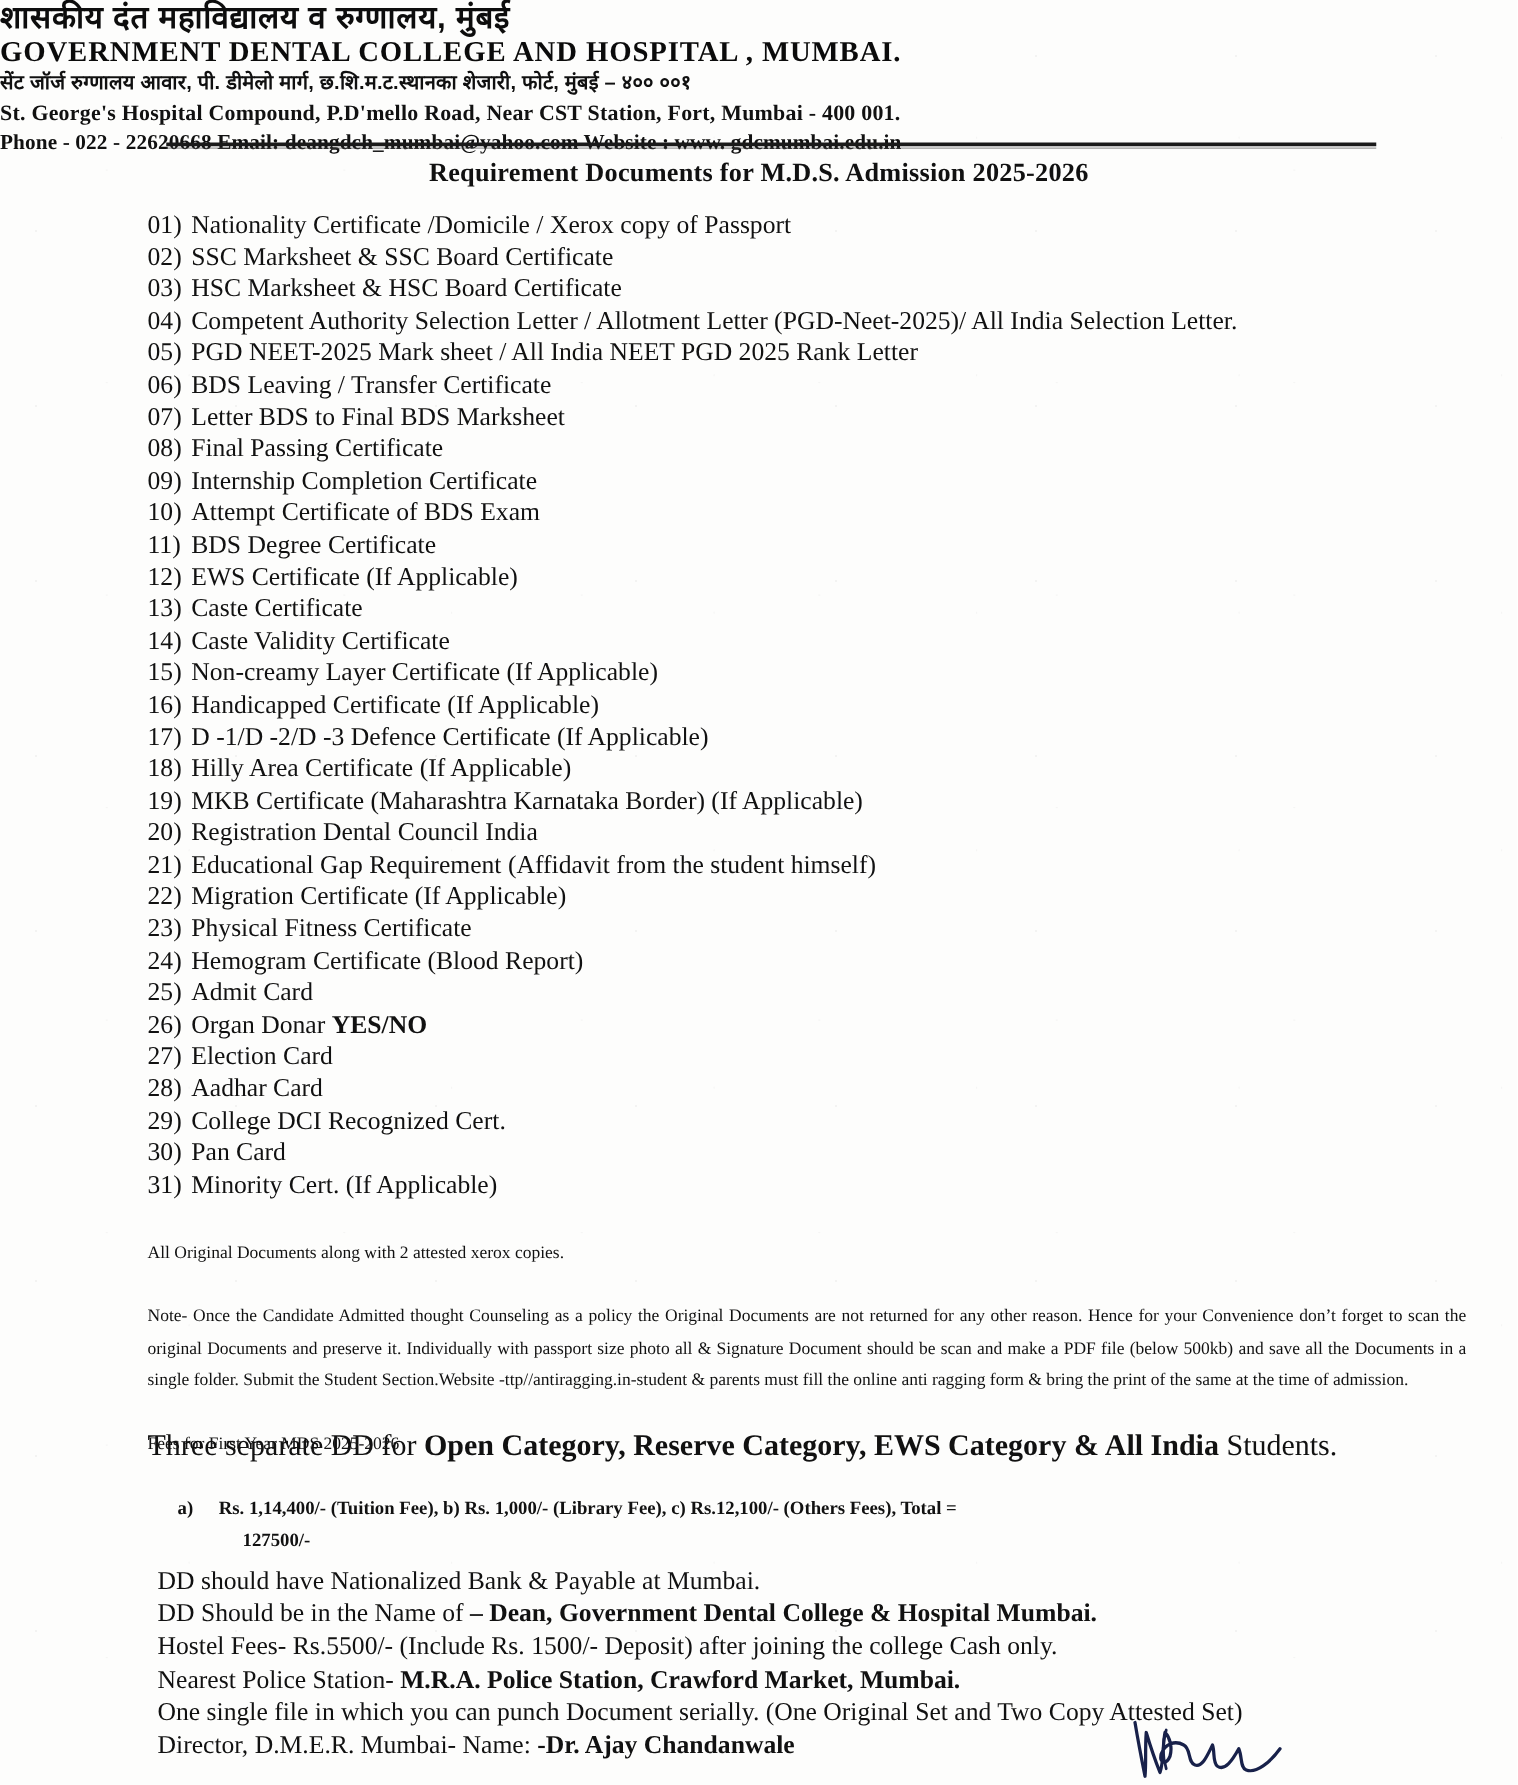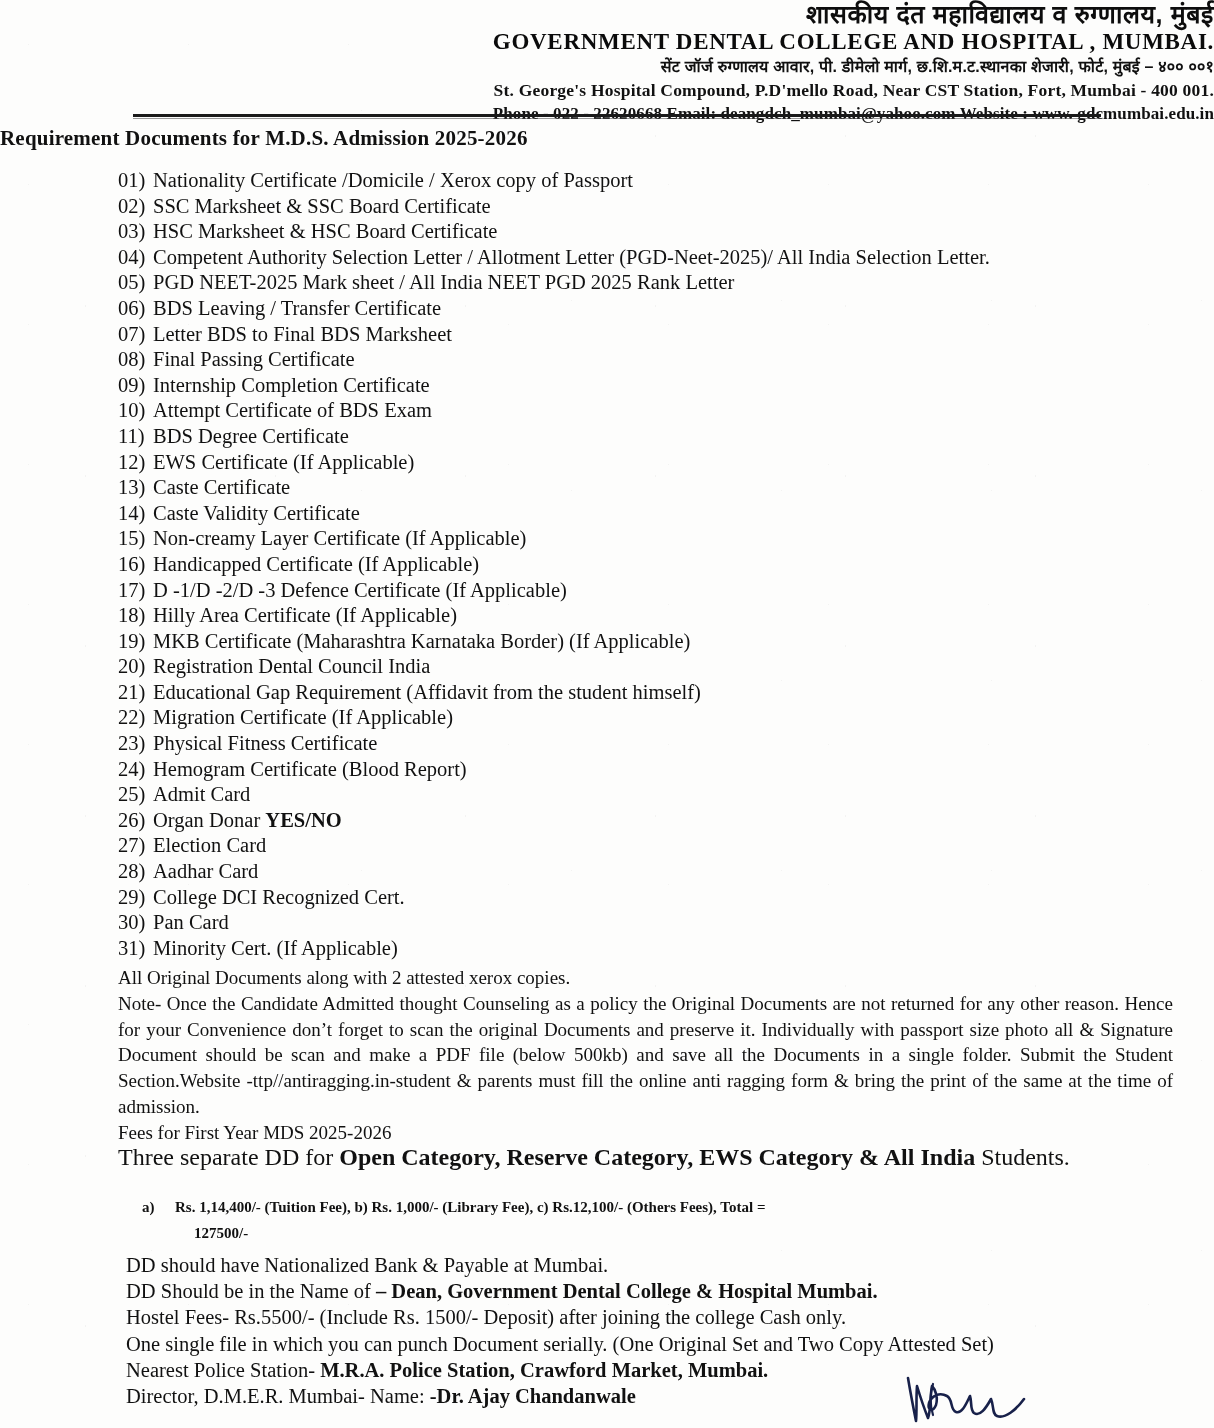--- a/index.html
+++ b/index.html
@@ -22,22 +22,21 @@
     inset: 0;
     background: #fdfdfc;
   }
 
   
   .letterhead {
     position: absolute;
     left: 0;
     right: 0;
     top: 0;
-    text-align: right;
-    margin-left: 16px;
+    text-align: left;
   }
   .lh-devanagari-1 {
     font-family: "Liberation Sans", "DejaVu Sans", sans-serif;
     font-weight: bold;
     font-size: 25px;
     line-height: 26px;
     letter-spacing: 0.6px;
     color: #0d0d0d;
     margin-top: 1px;
   }
@@ -92,20 +91,21 @@
     background: #4a4a4a;
     opacity: .55;
   }
 
   
   .doc-title {
     position: absolute;
     left: 0;
     right: 0;
     top: 126px;
+    text-align: center;
     font-weight: bold;
     font-size: 21px;
     letter-spacing: 0.2px;
   }
 
   
   .req-list {
     position: absolute;
     left: 118px;
     top: 168px;
@@ -125,22 +125,23 @@
   }
 
   
   .notes {
     position: absolute;
     left: 118px;
     top: 965px;
     width: 1055px;
   }
   .note-line {
-    font-size: 19px;
+    font-size: 14px;
     line-height: 25.8px;
+    margin-top: 25px;
   }
   .note-justify {
     text-align: justify;
   }
 
   
   .fees-head {
     position: absolute;
     left: 118px;
     top: 1144px;
@@ -333,24 +334,24 @@
     <span class="fi-label">a)</span><span>Rs. 1,14,400/- (Tuition Fee), b) Rs. 1,000/- (Library Fee), c) Rs.12,100/- (Others Fees), Total =</span>
     <span class="fi-cont">127500/-</span>
   </div>
 
   <div class="closing">
     <div class="closing-line">DD should have Nationalized Bank &amp; Payable at Mumbai.</div>
     <div class="closing-line">
       <span>DD Should be in the Name of </span><b>– Dean, Government Dental College &amp; Hospital Mumbai.</b>
     </div>
     <div class="closing-line">Hostel Fees- Rs.5500/- (Include Rs. 1500/- Deposit) after joining the college Cash only.</div>
-    <div class="closing-line">One single file in which you can punch Document serially. (One Original Set and Two Copy Attested Set)</div>
     <div class="closing-line">
       <span>Nearest Police Station- </span><b>M.R.A. Police Station, Crawford Market, Mumbai.</b>
     </div>
+    <div class="closing-line">One single file in which you can punch Document serially. (One Original Set and Two Copy Attested Set)</div>
     <div class="closing-line">
       <span>Director, D.M.E.R. Mumbai- Name: </span><b>-Dr. Ajay Chandanwale</b>
     </div>
   </div>
 
   <div class="signature">
     <svg width="150" height="56" viewBox="0 0 150 56" fill="none">
       <path d="M8 6 C10 18, 13 34, 16 49 C17 40, 16 26, 17 14 C20 24, 24 36, 28 46 C31 38, 30 24, 32 14 C36 18, 38 26, 36 33 C33 40, 27 39, 29 31 C32 23, 40 20, 47 24 C53 27, 50 38, 56 40 C62 42, 66 32, 70 24 C72 30, 70 38, 74 41 C80 45, 86 36, 91 27 C94 34, 92 42, 97 44 C105 47, 116 38, 124 27" stroke="#18214a" stroke-width="2.6" stroke-linecap="round" stroke-linejoin="round"></path>
       <path d="M33 12 C30 21, 30 33, 33 43" stroke="#18214a" stroke-width="2.2" stroke-linecap="round"></path>
     </svg>

